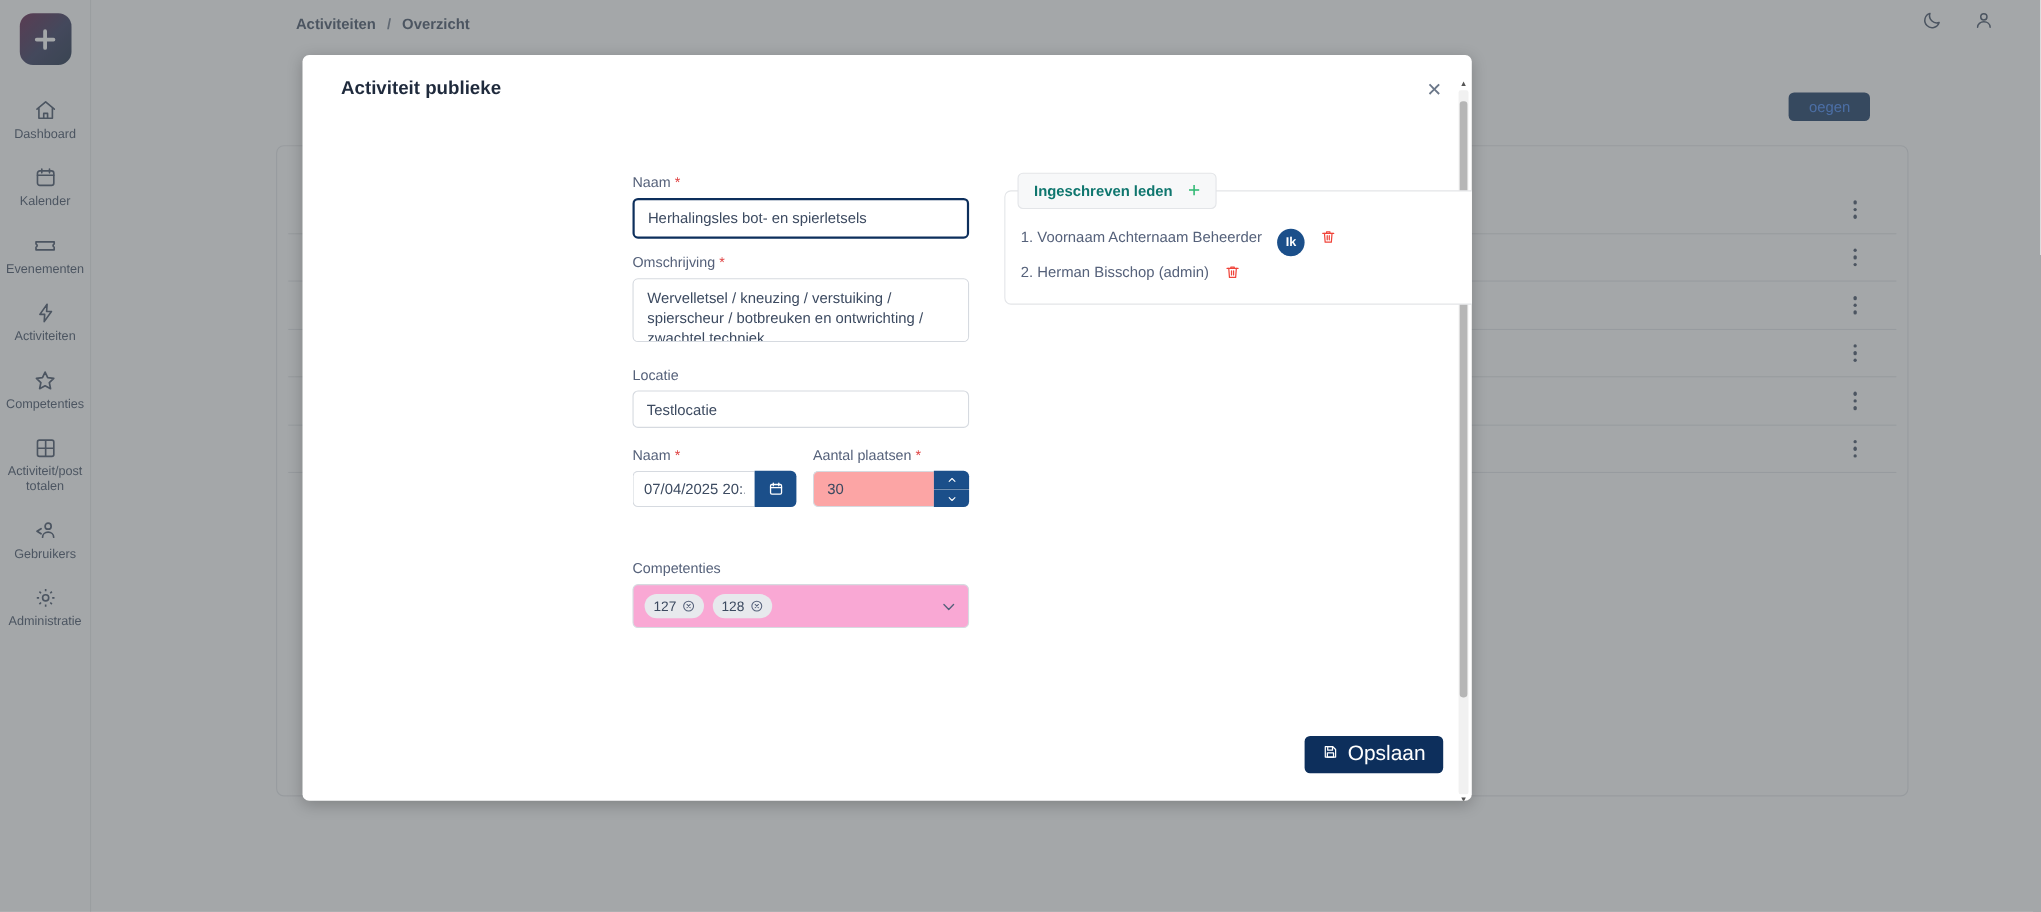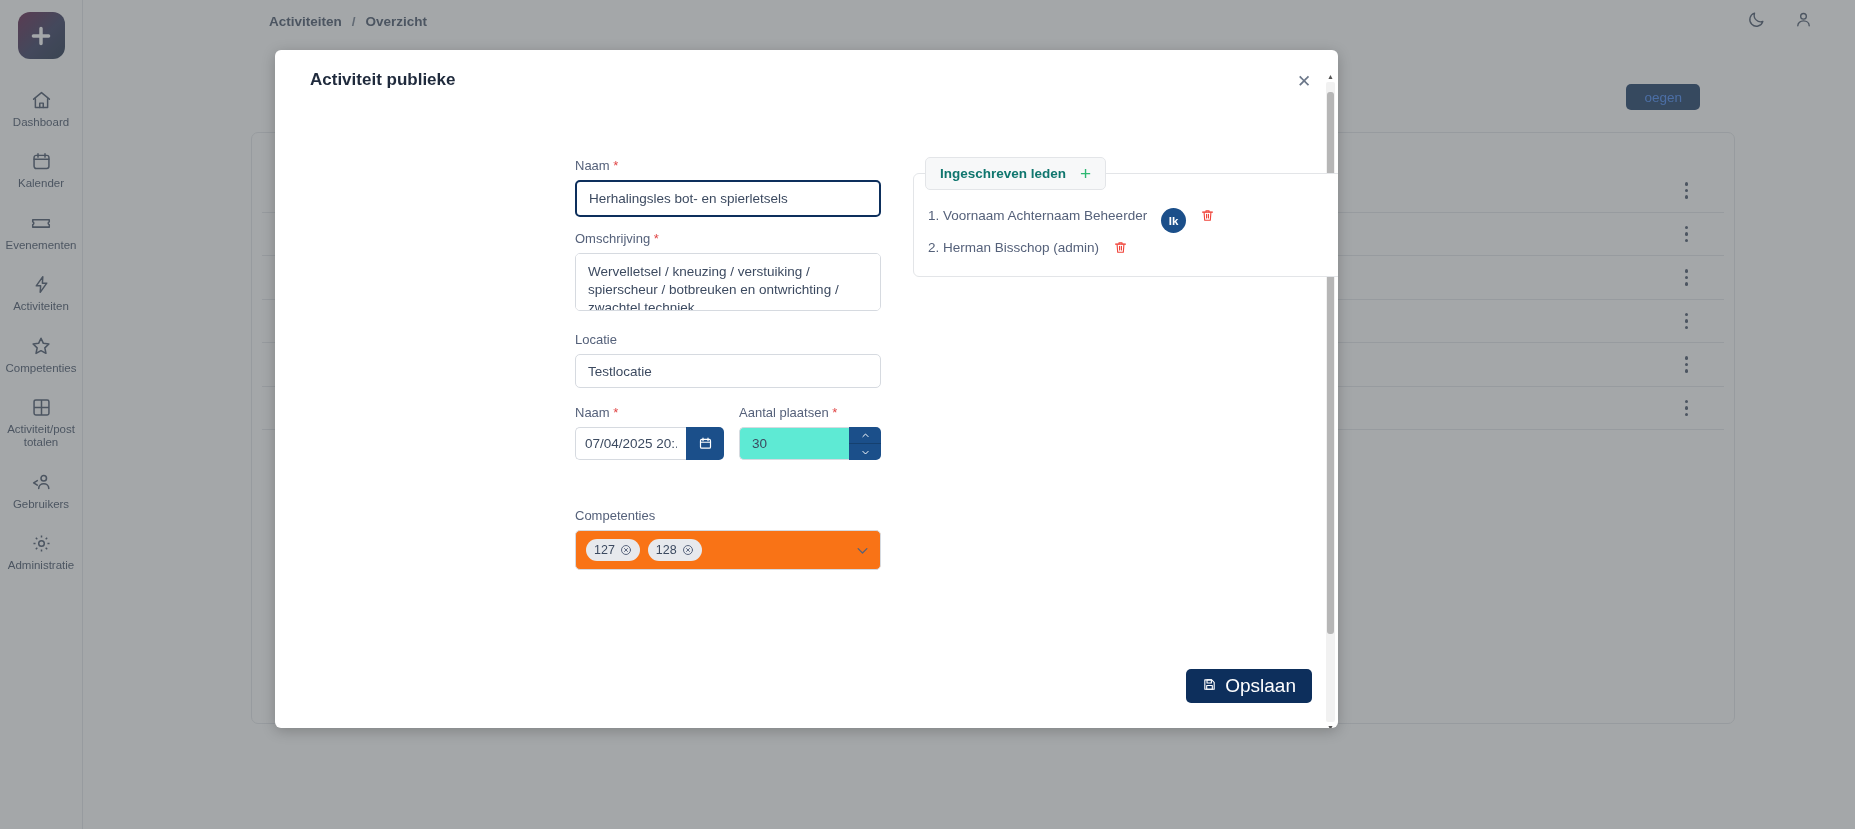--- a/index.html
+++ b/index.html
@@ -129,21 +129,21 @@
   }
   .date-btn {
     width: 38px; height: 33px; background: #1b4f8a; border: none;
     border-radius: 0 5px 5px 0; display: flex; align-items: center; justify-content: center;
     color: #fff; cursor: pointer;
   }
   .num-wrap { display: flex; width: 142px; }
   .num-input {
     width: 110px; height: 33px; border: 1px solid #d6dae0; border-right: none;
     border-radius: 5px 0 0 5px; padding: 0 12px; font-size: 13.5px; color: #3c4a60;
-    font-family: inherit; outline: none; background: #5eead4;
+    font-family: inherit; outline: none; background: #fca5a5;
   }
   .spinner { width: 32px; height: 33px; display: flex; flex-direction: column; }
   .spin-btn {
     flex: 1; background: #1b4f8a; border: none; color: #fff; cursor: pointer;
     display: flex; align-items: center; justify-content: center; font-size: 8px;
     border-radius: 0;
   }
   .spin-btn.up { border-radius: 0 5px 0 0; border-bottom: 1px solid #15406f; }
   .spin-btn.down { border-radius: 0 0 5px 0; }
 
@@ -161,21 +161,21 @@
   .toggle .knob {
     position: absolute; left: 2px; top: 2px; width: 14px; height: 14px;
     border-radius: 50%; background: #fff;
   }
   .hint {
     font-size: 11.5px; color: #6b7789; line-height: 15px; width: 300px; margin-top: 9px;
   }
 
   .chips-select {
     width: 306px; min-height: 40px; border: 1px solid #d6dae0; border-radius: 5px;
-    padding: 7px 10px; display: flex; align-items: center; gap: 8px; background: #f97316; cursor: pointer;
+    padding: 7px 10px; display: flex; align-items: center; gap: 8px; background: #f9a8d4; cursor: pointer;
   }
   .chip {
     background: #e7e9ed; border-radius: 11px; height: 22px; padding: 0 8px;
     display: flex; align-items: center; gap: 5px; font-size: 12.5px; color: #3c4a60;
   }
   .chip-x { display: flex; cursor: pointer; color: #55617a; }
 
   
   .members-panel {
     position: absolute; left: 638px; top: 123px; width: 675px; height: 104px;

